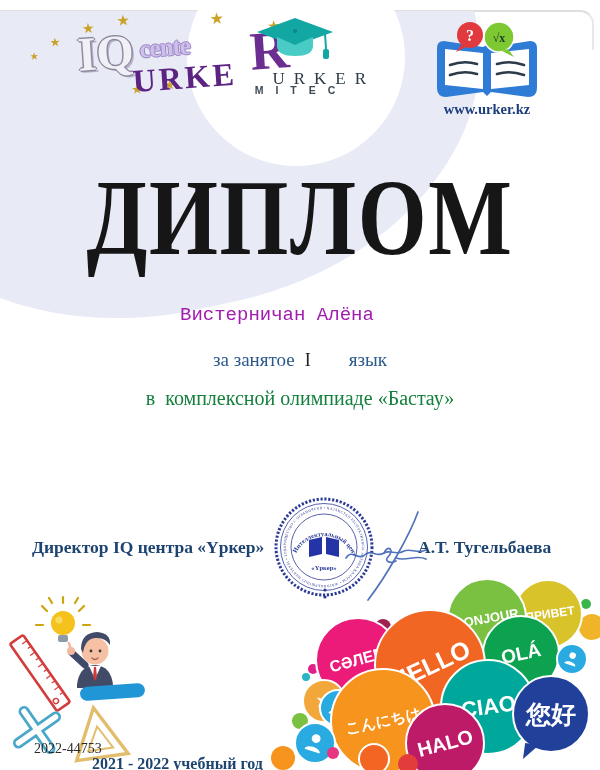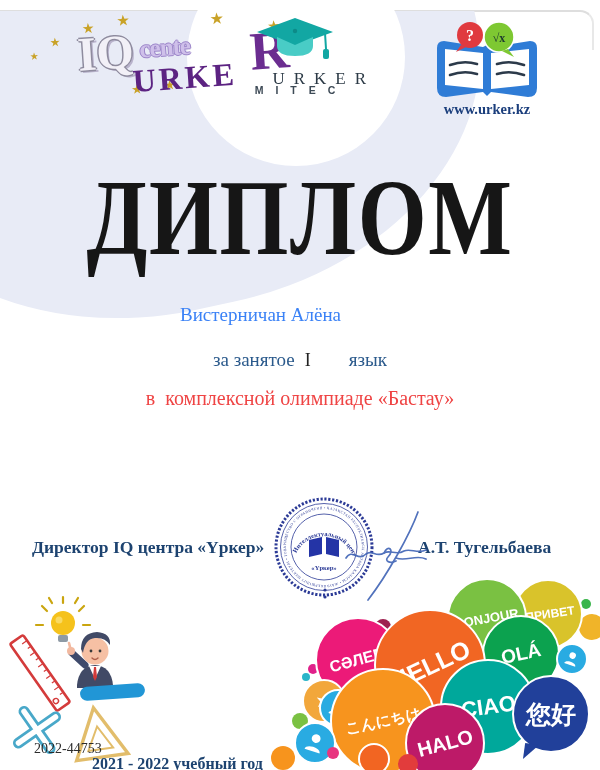--- a/index.html
+++ b/index.html
@@ -34,26 +34,26 @@
              letter-spacing:12px;text-indent:12px;color:#3d4a56;font-family:"Liberation Sans",sans-serif;}
 
   
   .book-svg{left:433px;top:20px;width:108px;height:84px;}
   .website{left:433px;top:101px;width:108px;text-align:center;font-weight:bold;font-size:14.5px;color:#1b3e7c;}
 
   
   .title{left:0;right:0;top:170px;height:95px;display:flex;align-items:center;justify-content:center;
          font-weight:bold;font-size:108px;color:#161616;letter-spacing:2px;transform:scaleX(0.82);}
   .award{left:0;right:0;top:278px;text-align:center;font-size:18.5px;color:#2b5a8c;}
-  .name{left:180px;top:304px;font-size:19px;color:#3b82f6;}
+  .name{left:180px;top:304px;font-size:19px;color:#a21caf;font-family:Liberation Mono, monospace;}
   .place{left:0;right:0;top:349px;display:flex;justify-content:center;align-items:baseline;
          font-size:19px;color:#2b5a8c;}
   .place .num{color:#222;margin-left:10px;font-size:18px;}
   .place .suffix{margin-left:38px;}
-  .event{left:0;right:0;top:387px;text-align:center;font-size:20px;color:#ef4444;white-space:pre;}
+  .event{left:0;right:0;top:387px;text-align:center;font-size:20px;color:#15803d;white-space:pre;}
   .subject{left:0;right:0;top:421px;text-align:center;font-size:20px;color:#2b5a8c;}
   .director-label{left:32px;top:537px;font-weight:bold;font-size:17.5px;color:#1d4370;}
   .director-name{left:418px;top:537px;font-weight:bold;font-size:17.5px;color:#1d4370;}
   .cert-num{left:34px;top:741px;font-size:14px;color:#2b2b2b;}
   .school-year{left:92px;top:755px;font-weight:bold;font-size:16px;color:#1d4370;}
 
   .stamp-svg{left:269px;top:494px;width:110px;height:112px;}
   .sig-svg{left:338px;top:506px;width:96px;height:104px;}
   .illus-svg{left:5px;top:595px;width:190px;height:175px;}
 

